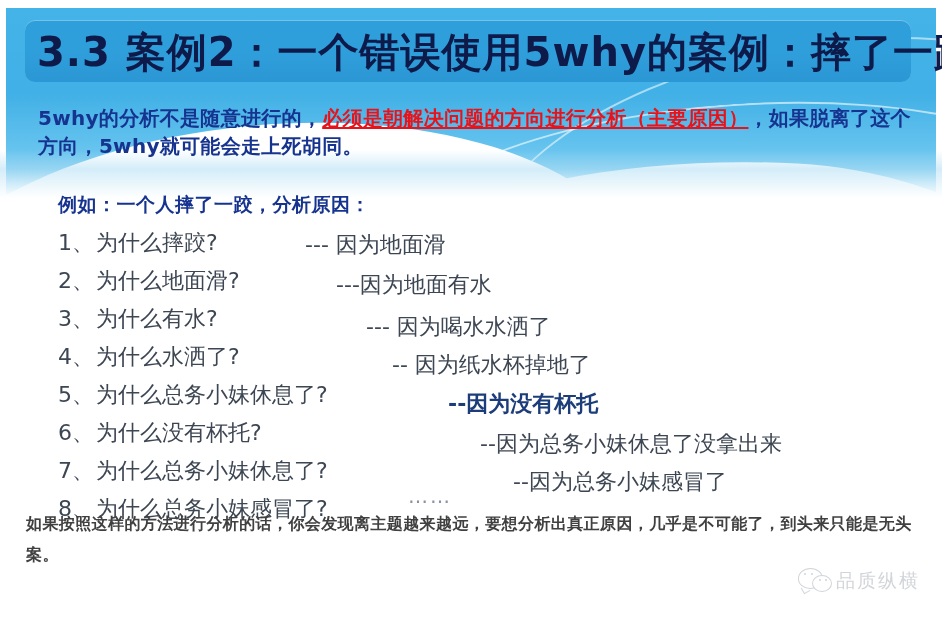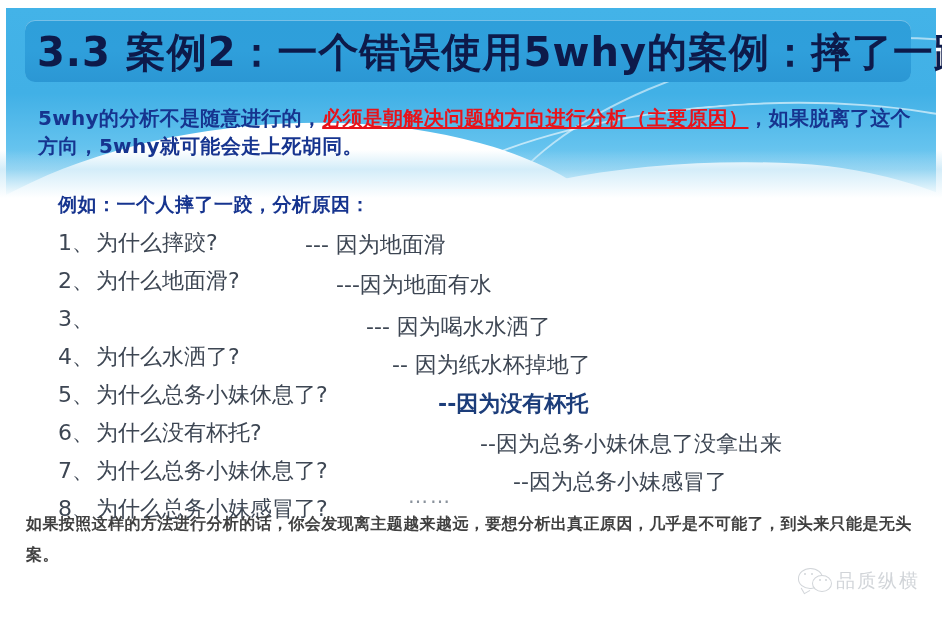--- a/index.html
+++ b/index.html
@@ -141,20 +141,21 @@
   }
   .a-row{
     position:absolute;
     font-size:22px;
     color:#3d4653;
     white-space:nowrap;
   }
   .a-row.strong{
     font-weight:700;
     color:#1c3d7a;
+    margin-left:10px;
   }
 
   .ellipsis{
     position:absolute;
     left:408px;top:484px;
     font-size:20px;
     color:#8a929c;
     letter-spacing:2px;
   }
 
@@ -245,20 +246,21 @@
       <div class="q-row">
         <span class="q-num">1、</span>
         <span>为什么摔跤?</span>
       </div>
       <div class="q-row">
         <span class="q-num">2、</span>
         <span>为什么地面滑?</span>
       </div>
       <div class="q-row">
         <span class="q-num">3、</span>
+        <span>为什么有水?</span>
       </div>
       <div class="q-row">
         <span class="q-num">4、</span>
         <span>为什么水洒了?</span>
       </div>
       <div class="q-row">
         <span class="q-num">5、</span>
         <span>为什么总务小妹休息了?</span>
       </div>
       <div class="q-row">

